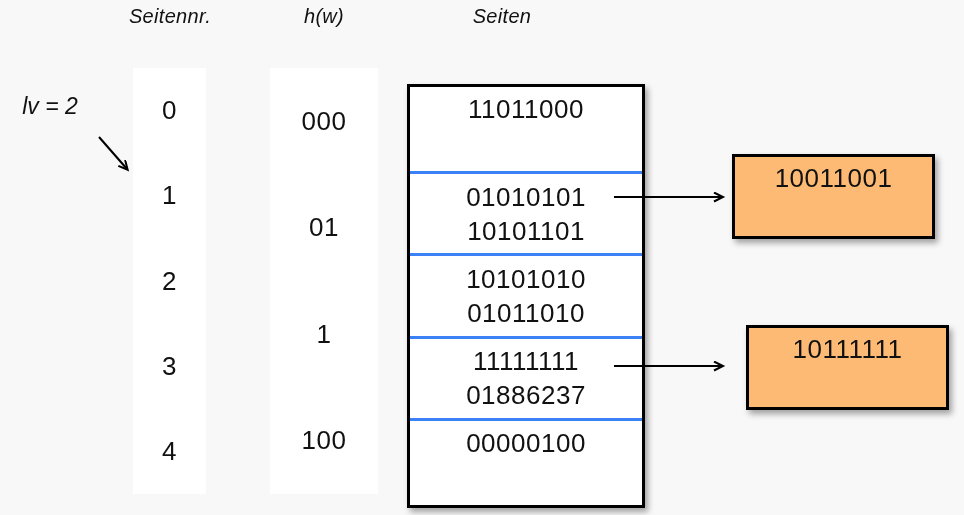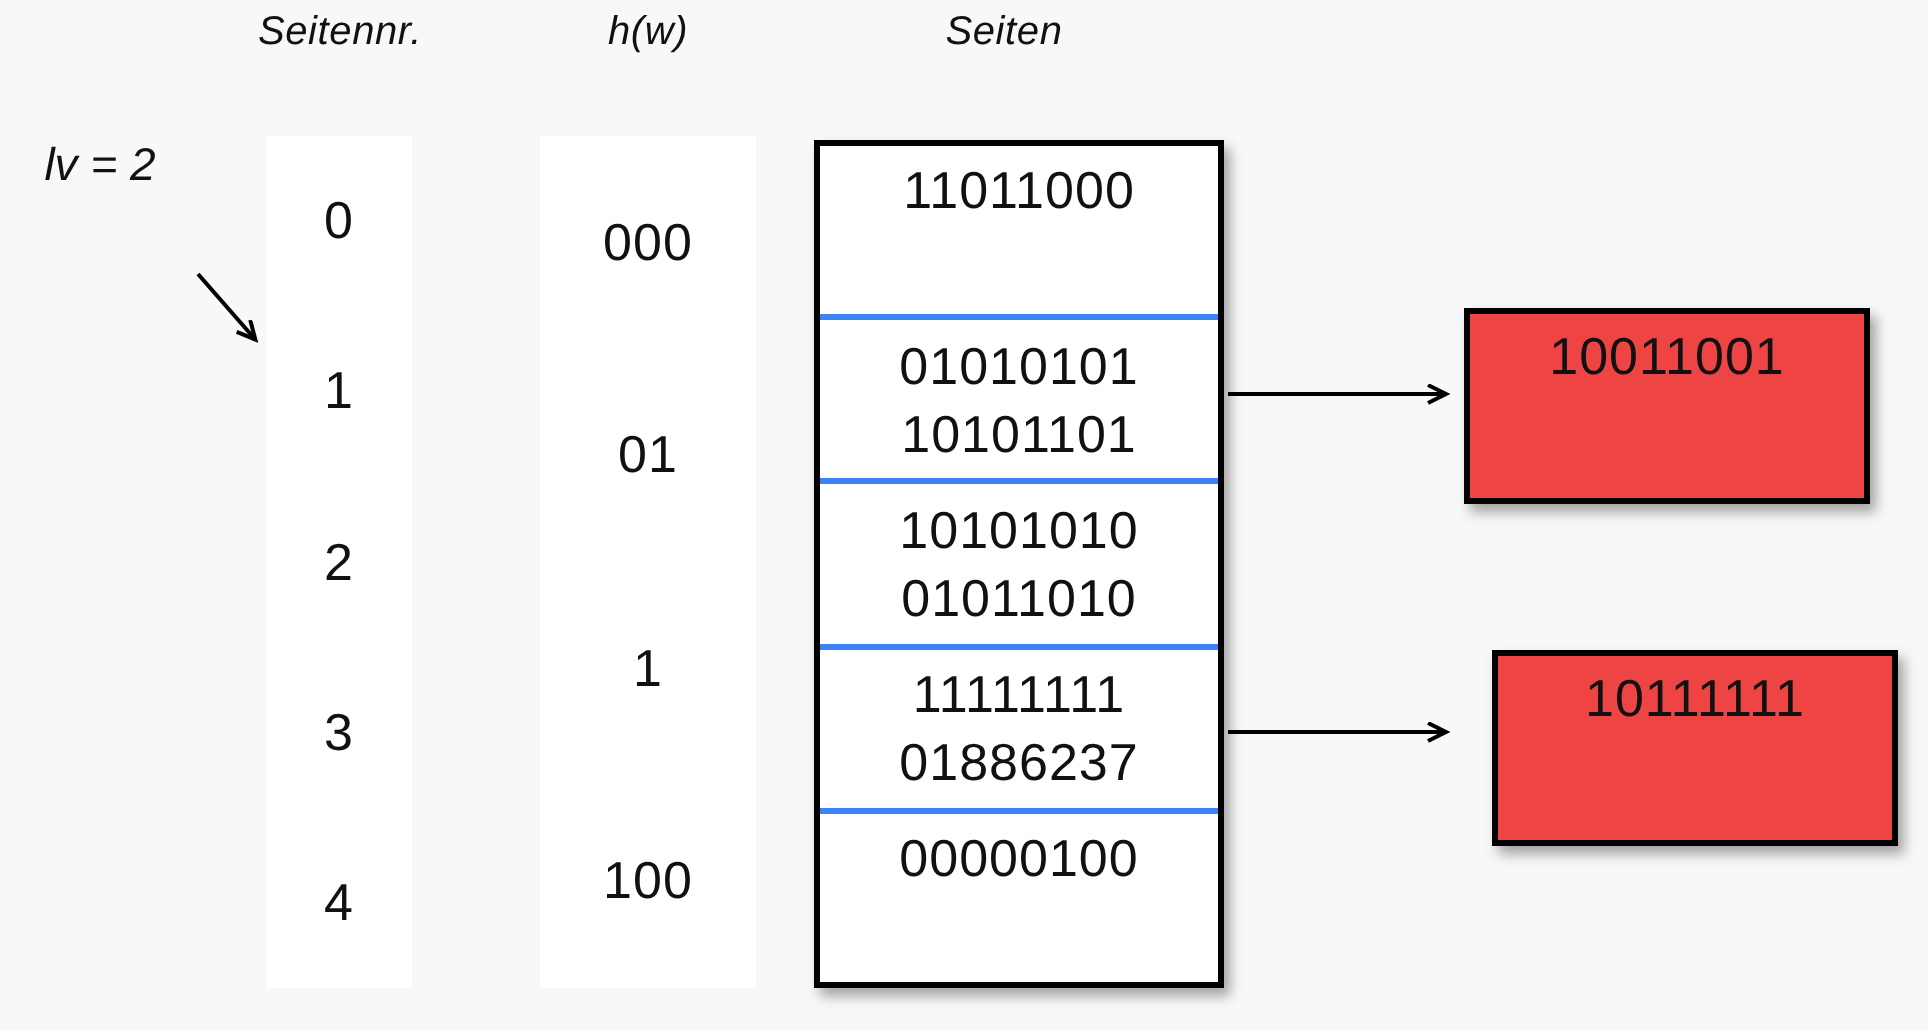--- a/index.html
+++ b/index.html
@@ -19,21 +19,21 @@
     font-size: 20px;
     font-style: italic;
     font-weight: 500;
     text-align: center;
     letter-spacing: 0.3px;
     white-space: nowrap;
   }
   .annot {
     position: absolute;
     left: 8px;
-    top: 68px;
+    top: 92px;
     width: 84px;
     font-size: 23px;
     font-style: italic;
     font-weight: 500;
     line-height: 29px;
     text-align: center;
     white-space: nowrap;
   }
 
   .strip {
@@ -49,22 +49,22 @@
     display: flex;
     align-items: center;
     justify-content: center;
     font-size: 26px;
     letter-spacing: 0.5px;
   }
 
   .page-box {
     position: absolute;
     left: 407px;
-    top: 70px;
-    width: 205px;
+    top: 84px;
+    width: 238px;
     height: 424px;
     background: #ffffff;
     border: 3px solid #000;
     box-shadow: 3px 4px 6px rgba(0,0,0,0.35);
     display: flex;
     flex-direction: column;
   }
   .page-cell {
     flex: 1 1 0;
     display: flex;
@@ -75,22 +75,22 @@
     letter-spacing: 0.5px;
   }
   .page-cell + .page-cell { border-top: 3px solid #3b82f6; }
   .page-cell.single { justify-content: flex-start; padding-top: 5px; }
   .page-cell.double { justify-content: center; }
 
   .overflow-box {
     position: absolute;
     left: 732px;
     width: 203px;
-    height: 98px;
-    background: #ef4444;
+    height: 85px;
+    background: #fdba74;
     border: 3px solid #000;
     box-shadow: 3px 4px 6px rgba(0,0,0,0.35);
     display: flex;
     flex-direction: column;
     align-items: center;
     justify-content: flex-start;
     padding-top: 6px;
     font-size: 26px;
     letter-spacing: 0.5px;
   }

